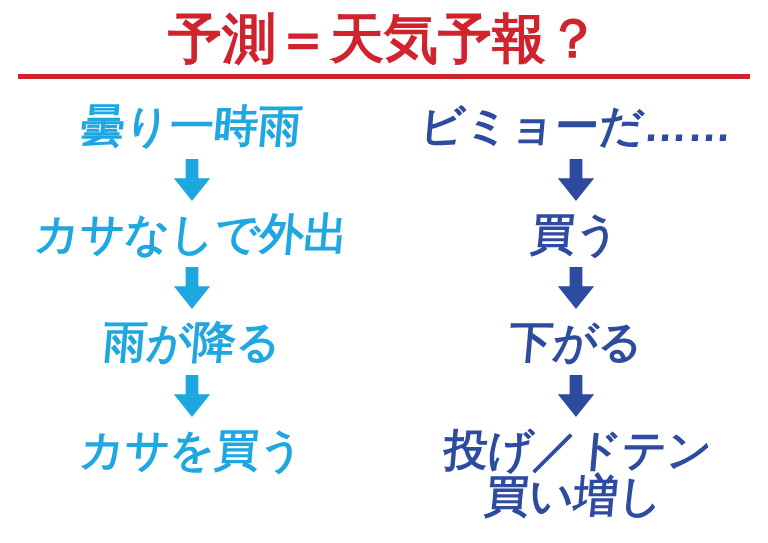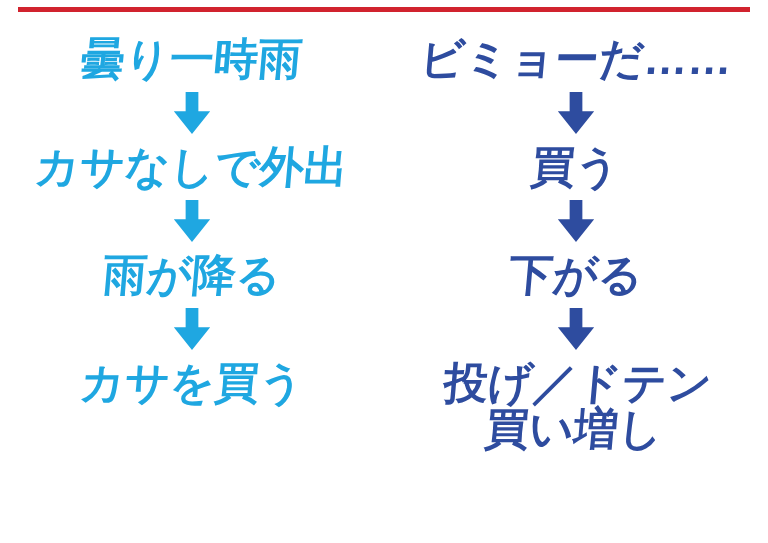--- a/index.html
+++ b/index.html
@@ -56,20 +56,21 @@
     height: 42px;
     display: block;
     flex: 0 0 auto;
   }
 </style>
 </head>
 <body>
 
 <div class="page">
 
+  <h1 class="title">予測＝天気予報？</h1>
   <div class="title-rule"></div>
 
   <div class="columns">
 
     <div class="col col-left">
       <div class="step">曇り一時雨</div>
       <svg class="arrow" viewBox="0 0 44 46" aria-hidden="true">
         <path d="M15 0 H29 V21 H42 L22 46 L2 21 H15 Z" fill="currentColor"></path>
       </svg>
       <div class="step">カサなしで外出</div>

